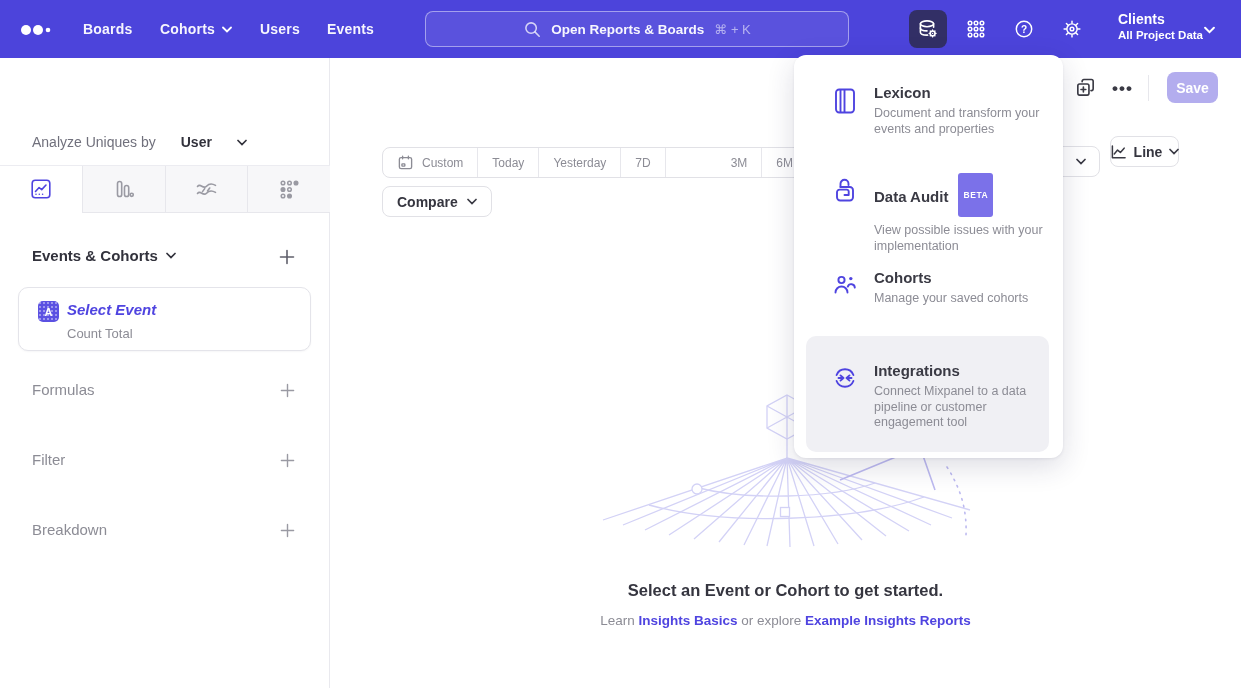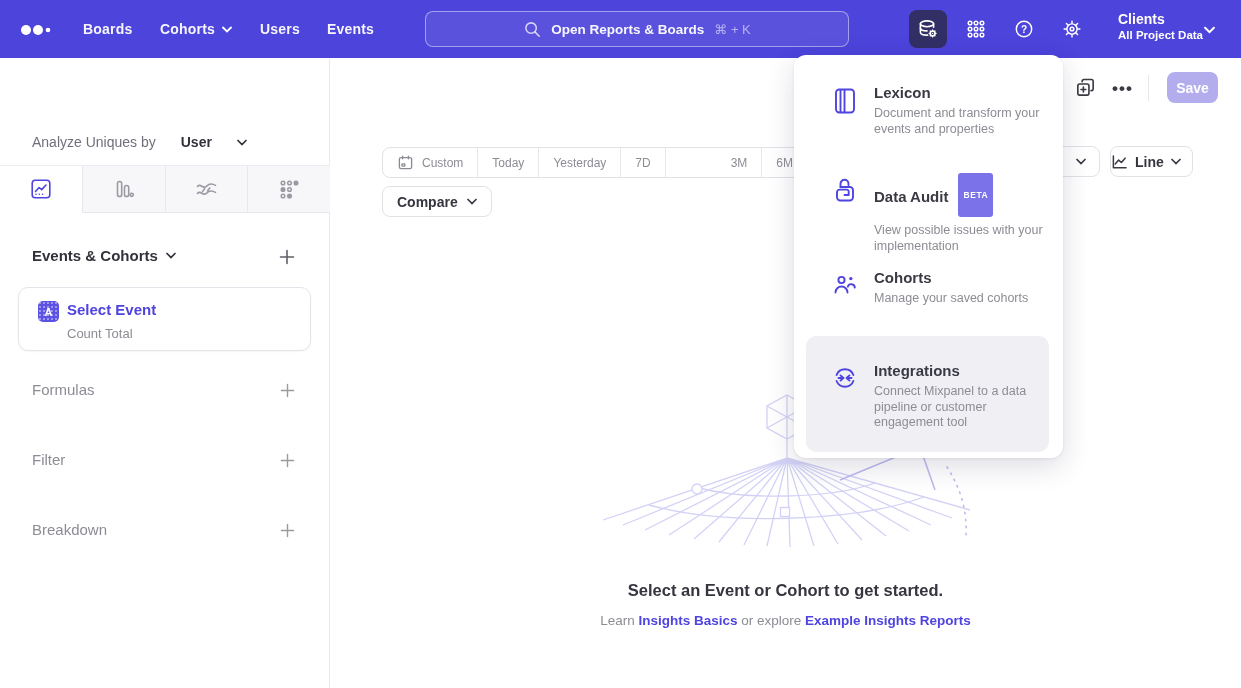--- a/index.html
+++ b/index.html
@@ -33,21 +33,21 @@
   .tabstrip { position:absolute; left:0; top:107px; width:330px; height:48px; display:flex; border-top:1px solid #ececf1; border-bottom:1px solid #e7e7ec; background:#f7f7f9; }
   .tab { flex:1; display:flex; align-items:center; justify-content:center; border-right:1px solid #e7e7ec; color:#9a9aa3; cursor:pointer; position:relative; }
   .tab:last-child { border-right:none; }
   .tab.selected { background:#fff; color:#4f44e0; }
   .tab.selected:after { content:""; position:absolute; left:0; right:0; bottom:-1px; height:1px; background:#fff; }
   .section-hdr { position:absolute; left:32px; display:flex; align-items:center; gap:8px; font-size:15px; font-weight:700; color:#32323c; cursor:pointer; }
   .section-lbl { position:absolute; left:32px; font-size:15px; color:#8c8c95; }
   .plus-btn { position:absolute; left:276px; width:22px; height:22px; color:#81818b; cursor:pointer; display:flex; align-items:center; justify-content:center; }
   .event-card { position:absolute; left:18px; top:229px; width:293px; height:64px; border:1px solid #e4e4ea; border-radius:10px; background:#fff; box-shadow:0 1px 2px rgba(20,20,40,.04); cursor:pointer; }
   .badge-a { position:absolute; left:19px; top:13px; width:21px; height:21px; border-radius:5px; background:#5b51e2; background-image:radial-gradient(rgba(255,255,255,.4) 1px, transparent 1.2px); background-size:4px 4px; color:#fff; font-size:11px; font-weight:700; display:flex; align-items:center; justify-content:center; }
-  .event-title { position:absolute; left:48px; top:13px; font-size:15px; font-weight:700; color:#4f44e0; }
+  .event-title { position:absolute; left:48px; top:13px; font-size:15px; font-weight:700; color:#4f44e0;font-style:italic; }
   .event-sub { position:absolute; left:48px; top:38px; font-size:13px; color:#8c8c95; }
 
   
   .seg { position:absolute; left:382px; top:147px; height:31px; display:flex; align-items:stretch; border:1px solid #e1e1e6; border-radius:8px; background:#fff; overflow:hidden; z-index:4; }
   .seg-item { display:flex; align-items:center; gap:8px; padding:0 14px; font-size:12px; color:#8c8c95; border-right:1px solid #e7e7ec; cursor:pointer; white-space:nowrap; }
   .seg-item:last-child { border-right:none; }
   .seg-item.selected { background:#fde047; color:#35353f; font-weight:700;margin-top:48px; }
   .pill-btn { position:absolute; height:31px; border:1px solid #e1e1e6; border-radius:8px; background:#fff; display:flex; align-items:center; font-size:14px; color:#35353f; font-weight:600; cursor:pointer; z-index:4; }
 
   
@@ -324,21 +324,21 @@
 </div>
 
 <div class="pill-btn" style="left:1030px; top:146px; width:70px; justify-content:flex-end; padding-right:13px;">
   <span>
       <svg width="10" height="7" viewBox="0 0 10 7" fill="none" stroke="#3a3a44" stroke-width="1.7" stroke-linecap="round">
         <path d="M1 1.5l4 4 4-4"></path>
       </svg>
     </span>
 </div>
 
-<div class="pill-btn" style="left:1110px; top:146px; width:83px; gap:7px;">
+<div class="pill-btn" style="left:1110px; top:136px; width:69px; justify-content:center; gap:7px;">
   <span>
     <svg width="17" height="16" viewBox="0 0 18 17" fill="none" stroke="#3a3a44" stroke-width="1.6" stroke-linecap="round" stroke-linejoin="round">
       <path d="M2.5 2v12.5H16"></path>
       <path d="M4.5 10.5l3.5-4 3 2.4 4-4.5"></path>
     </svg>
   </span>
   <span>Line</span>
   <span>
       <svg width="10" height="7" viewBox="0 0 10 7" fill="none" stroke="#3a3a44" stroke-width="1.7" stroke-linecap="round">
         <path d="M1 1.5l4 4 4-4"></path>

